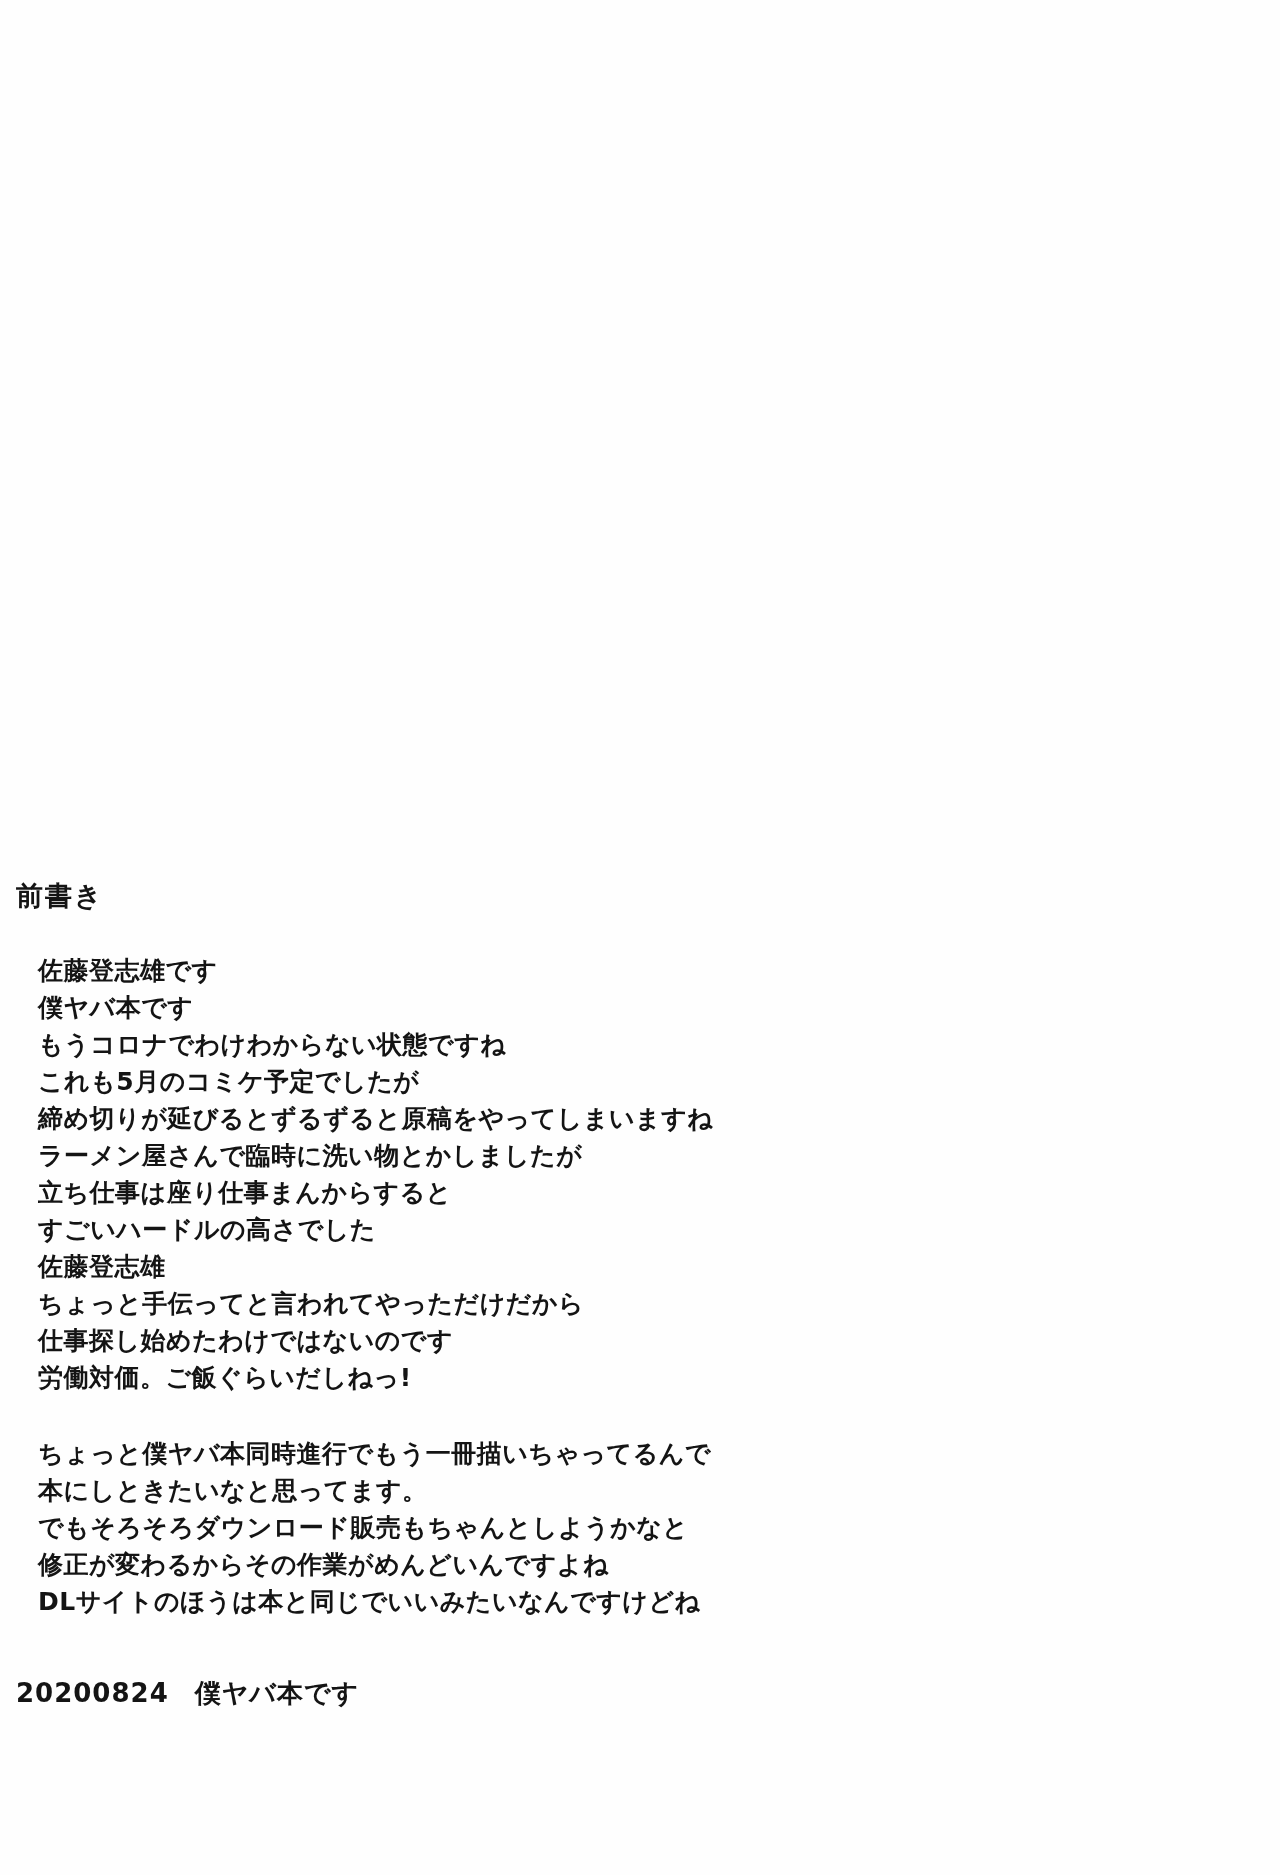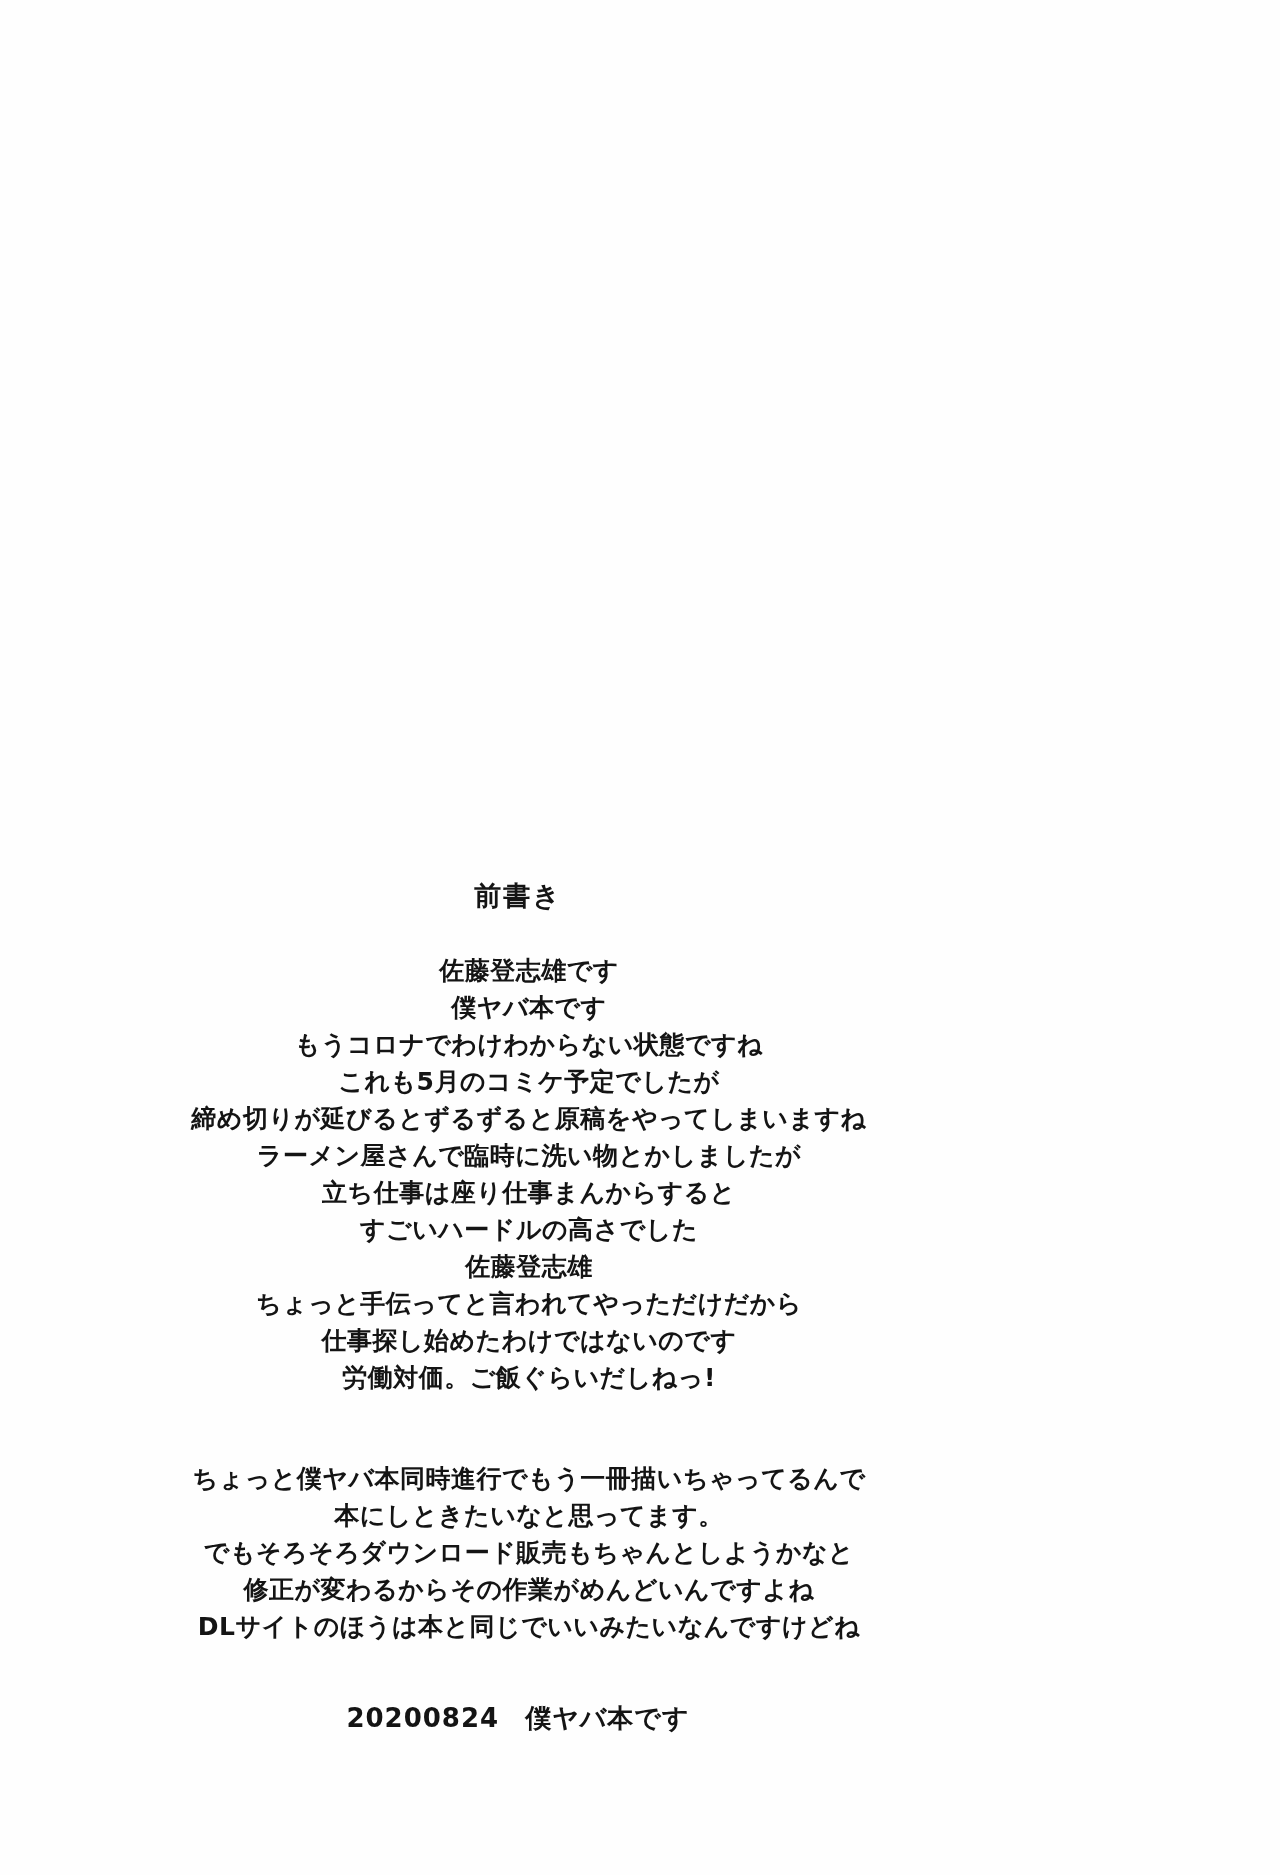--- a/index.html
+++ b/index.html
@@ -18,24 +18,24 @@
   .page {
     position: absolute;
     left: 0;
     top: 0;
     width: 1280px;
     height: 1875px;
     background: #fefefe;
   }
   .afterword-block {
     position: absolute;
-    left: 4px;
+    left: 16px;
     top: 880px;
     width: 1028px;
-    text-align: center;
+    text-align: left;
   }
   .heading {
     font-size: 27px;
     font-weight: 700;
     letter-spacing: 2px;
     color: #141414;
     margin: 0 0 40px 0;
     line-height: 1.2;
   }
   .para {
@@ -48,21 +48,21 @@
     line-height: 37px;
     letter-spacing: 0.5px;
     color: #141414;
     white-space: nowrap;
     padding-left: 22px;
   }
   .para-main .line {
     font-weight: 700;
   }
   .para-second {
-    margin-top: 64px;
+    margin-top: 39px;
   }
   .para-second .line {
     font-weight: 700;
   }
   .signature {
     margin-top: 56px;
     font-size: 26px;
     font-weight: 700;
     letter-spacing: 1px;
     color: #141414;

